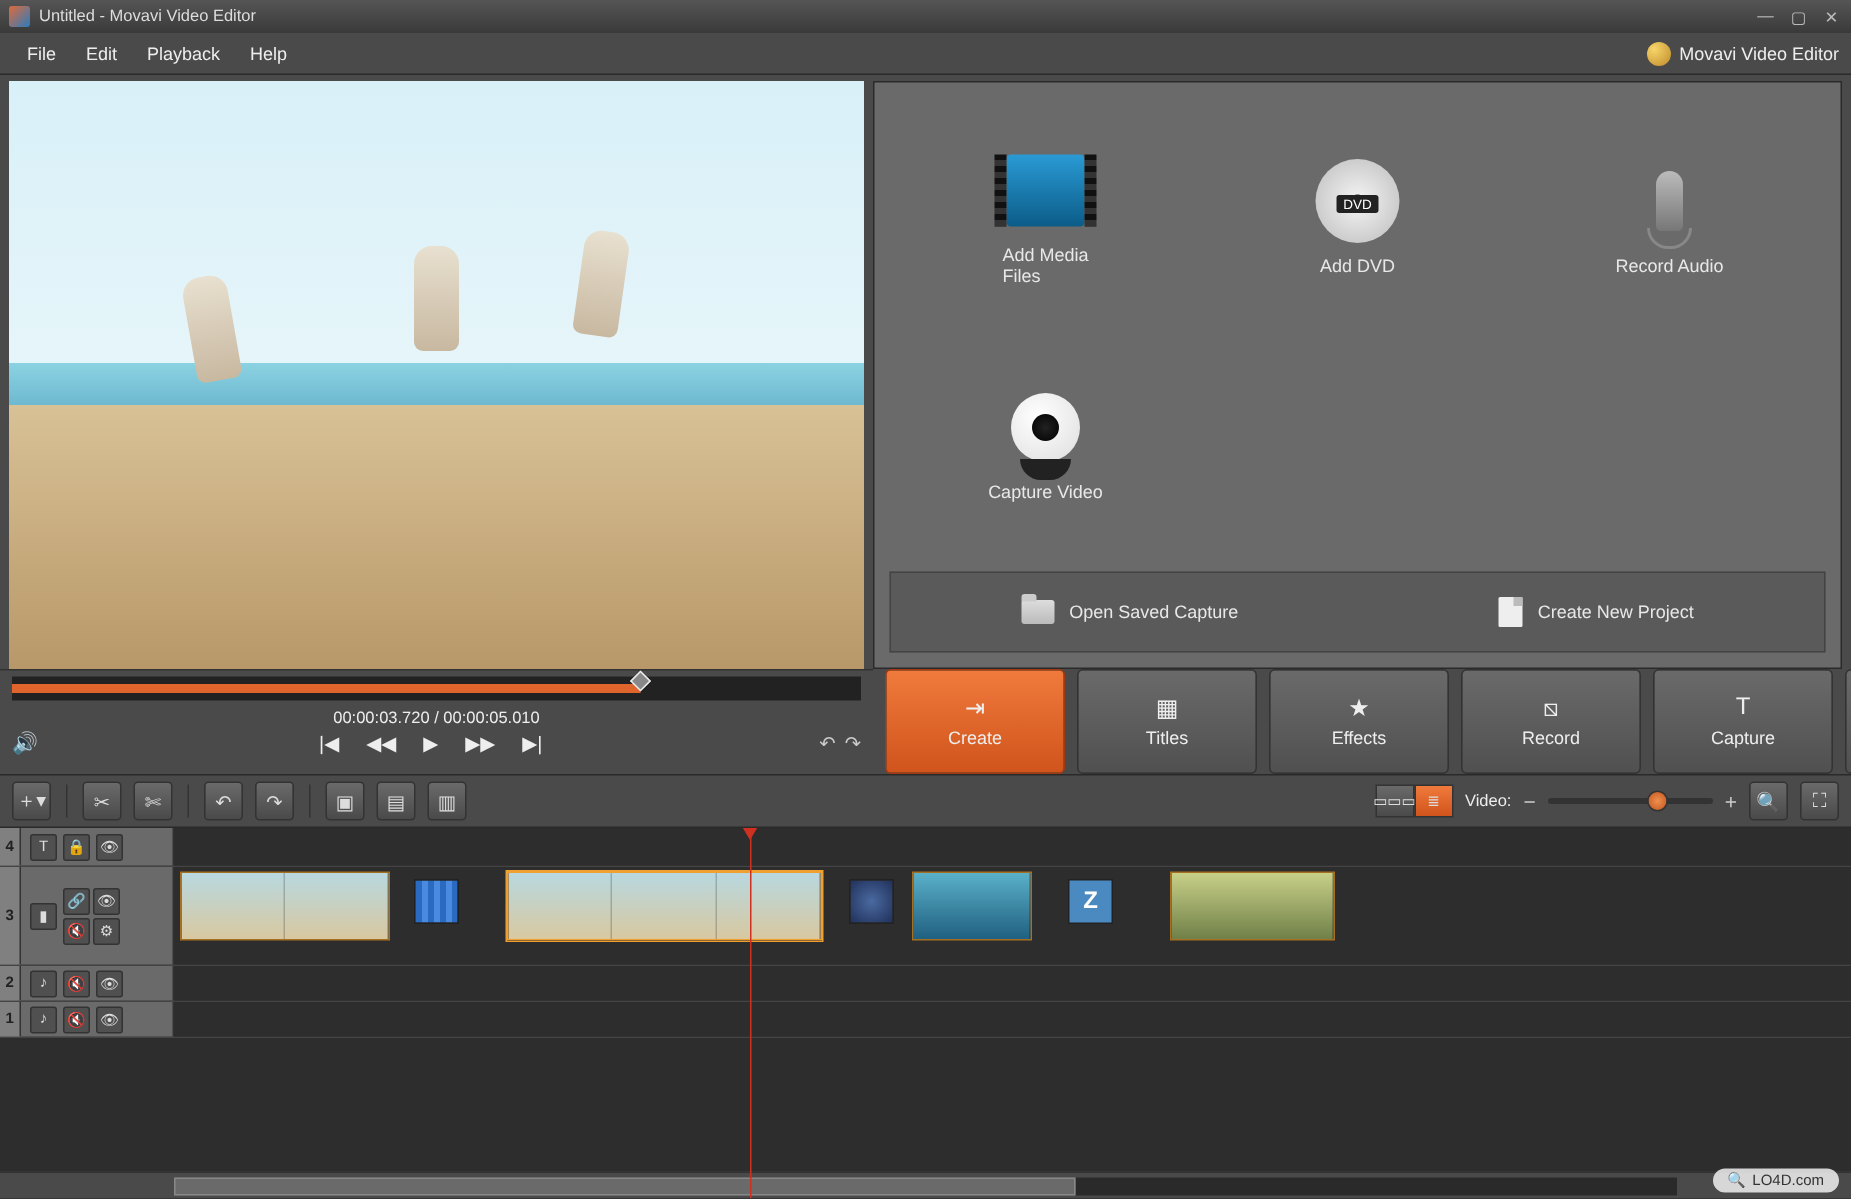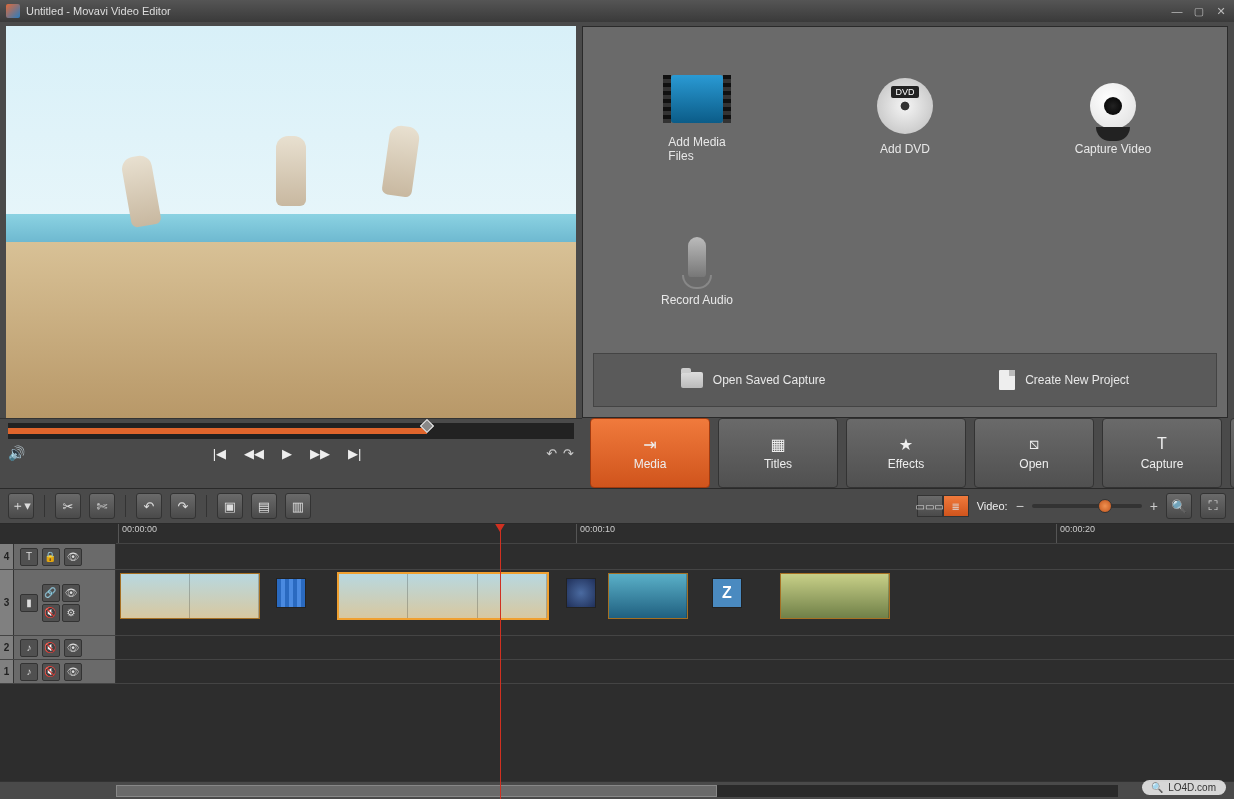--- a/index.html
+++ b/index.html
@@ -23,21 +23,21 @@
 .preview .p2 { left:270px; top:110px; }
 .preview .p3 { left:380px; top:100px; transform:rotate(8deg); }
 .rightpanel { flex:1; background:#6a6a6a; border:1px solid #2a2a2a; display:flex; flex-direction:column; }
 .rp-grid { flex:1; display:grid; grid-template-columns:repeat(3,1fr); grid-template-rows:repeat(2,1fr); padding:14px 10px 6px 10px; }
 .rp-item { display:flex; flex-direction:column; align-items:center; justify-content:center; color:#e8e8e8; font-size:12px; gap:8px; cursor:pointer; }
 .rp-icon { width:64px; height:56px; display:flex; align-items:center; justify-content:center; }
 .filmicon { width:52px; height:48px; background:linear-gradient(#2a9ad4,#0b5c88); border-radius:3px; position:relative; }
 .filmicon::before,.filmicon::after{content:"";position:absolute;top:0;bottom:0;width:8px;background:repeating-linear-gradient(#111 0 4px,#333 4px 8px);}
 .filmicon::before{left:-8px;} .filmicon::after{right:-8px;}
 .dvdicon { width:56px; height:56px; border-radius:50%; background: radial-gradient(circle,#333 0 10%,#eee 12%,#bbb 100%); position:relative; display:flex; align-items:center; justify-content:center;}
-.dvdicon span{position:absolute; top:8px; font-size:9px; background:#222; color:#fff; padding:1px 4px; border-radius:2px;}
+.dvdicon span{position:absolute; top:24px; font-size:9px; background:#222; color:#fff; padding:1px 4px; border-radius:2px;}
 .clapicon { width:54px; height:44px; background:#222; border-radius:3px; position:relative; }
 .clapicon::before{content:"";position:absolute;top:-10px;left:0;right:0;height:12px;background:repeating-linear-gradient(45deg,#222 0 6px,#eee 6px 12px);transform:rotate(-8deg);}
 .glasses{position:absolute;bottom:-6px;left:8px;display:flex;gap:2px;}
 .glasses span{width:14px;height:10px;border-radius:2px;}
 .glasses .r{background:#d03030;} .glasses .c{background:#30c0d0;}
 .webcam { width:46px; height:46px; background:radial-gradient(circle at 40% 35%,#fff,#ddd); border-radius:50%; position:relative; }
 .webcam::after{content:"";position:absolute;top:14px;left:14px;width:18px;height:18px;background:radial-gradient(#222,#000);border-radius:50%;}
 .webcam::before{content:"";position:absolute;bottom:-12px;left:6px;right:6px;height:14px;background:#222;border-radius:0 0 18px 18px;}
 .micicon { width:18px; height:40px; background:linear-gradient(#bbb,#777); border-radius:10px 10px 4px 4px; position:relative; }
 .micicon::after{content:"";position:absolute;bottom:-12px;left:-6px;right:-6px;height:12px;border:2px solid #888;border-top:none;border-radius:0 0 14px 14px;}
@@ -109,20 +109,30 @@
 <div class="window">
 
   <div class="titlebar">
     <div class="icon"></div>
     <div class="title">Untitled - Movavi Video Editor</div>
     <div class="winbtn">—</div>
     <div class="winbtn">▢</div>
     <div class="winbtn">✕</div>
   </div>
 
+  <div class="menubar">
+    <div class="item">File</div>
+    <div class="item">Edit</div>
+    <div class="item">Playback</div>
+    <div class="item">Help</div>
+    <div class="right">
+      <div class="ricon"></div>
+      <span>Movavi Video Editor</span>
+    </div>
+  </div>
 
   <div class="upper">
     <div class="preview">
       <div class="preview-sky"></div>
       <div class="preview-sea"></div>
       <div class="preview-sand"></div>
       <div class="person p1"></div>
       <div class="person p2"></div>
       <div class="person p3"></div>
     </div>
@@ -138,29 +148,29 @@
         <div class="rp-item">
           <div class="rp-icon">
               <div class="dvdicon">
                 <span>DVD</span>
               </div>
             </div>
           <div>Add DVD</div>
         </div>
         <div class="rp-item">
           <div class="rp-icon">
-              <div class="webcam"></div>
-            </div>
-          <div>Capture Video</div>
+              <div class="micicon"></div>
+            </div>
+          <div>Record Audio</div>
         </div>
         <div class="rp-item">
           <div class="rp-icon">
-              <div class="micicon"></div>
-            </div>
-          <div>Record Audio</div>
+              <div class="webcam"></div>
+            </div>
+          <div>Capture Video</div>
         </div>
         <div></div>
       </div>
       <div class="rp-bottom">
         <div class="rp-bbtn">
           <div class="foldericon"></div>
           <span>Open Saved Capture</span>
         </div>
         <div class="rp-bbtn">
           <div class="docicon"></div>
@@ -169,20 +179,25 @@
       </div>
     </div>
   </div>
 
   <div class="middle-wrap">
     <div class="left">
       <div class="playback">
         <div class="pb-bar">
           <div class="pb-fill"></div>
           <div class="pb-marker"></div>
+        </div>
+        <div class="pb-row">
+          <div class="pb-time">
+            <span>00:00:03.720</span><span> / </span><span>00:00:05.010</span>
+          </div>
         </div>
         <div class="pb-row2">
           <div class="vol">🔊</div>
           <div class="transport">
             <span>|◀</span>
             <span>◀◀</span>
             <span>▶</span>
             <span>▶▶</span>
             <span>▶|</span>
           </div>
@@ -190,33 +205,33 @@
             <span>↶</span>
             <span>↷</span>
           </div>
         </div>
       </div>
     </div>
     <div class="right">
       <div class="tabs">
         <div class="tab active">
           <div class="ticon">⇥</div>
-          <div>Media</div>
+          <div>Create</div>
         </div>
         <div class="tab">
           <div class="ticon">▦</div>
           <div>Titles</div>
         </div>
         <div class="tab">
           <div class="ticon">★</div>
           <div>Effects</div>
         </div>
         <div class="tab">
           <div class="ticon">⧅</div>
-          <div>Open</div>
+          <div>Record</div>
         </div>
         <div class="tab">
           <div class="ticon">T</div>
           <div>Capture</div>
         </div>
         <div class="tab">
           
           
         </div>
       </div>
@@ -245,25 +260,20 @@
       <div class="zoomslider">
           <div class="knob"></div>
         </div>
       <span style="color:#ccc;font-size:14px">+</span>
       <div class="tbtn">🔍</div>
       <div class="tbtn">⛶</div>
     </div>
   </div>
 
   <div class="timeline">
-    <div class="tl-ruler">
-      <div class="tick" style="left:2px"><span>00:00:00</span></div>
-      <div class="tick" style="left:460px"><span>00:00:10</span></div>
-      <div class="tick" style="left:940px"><span>00:00:20</span></div>
-    </div>
     <div class="tl-playhead"></div>
     <div class="tl-tracks">
       <div class="tl-track t4">
         <div class="tl-head">
           <div class="tl-num">4</div>
           <div class="tl-hicon">T</div>
           <div class="tl-hicon">🔒</div>
           <div class="tl-hicon">👁</div>
         </div>
         <div class="tl-body"></div>

